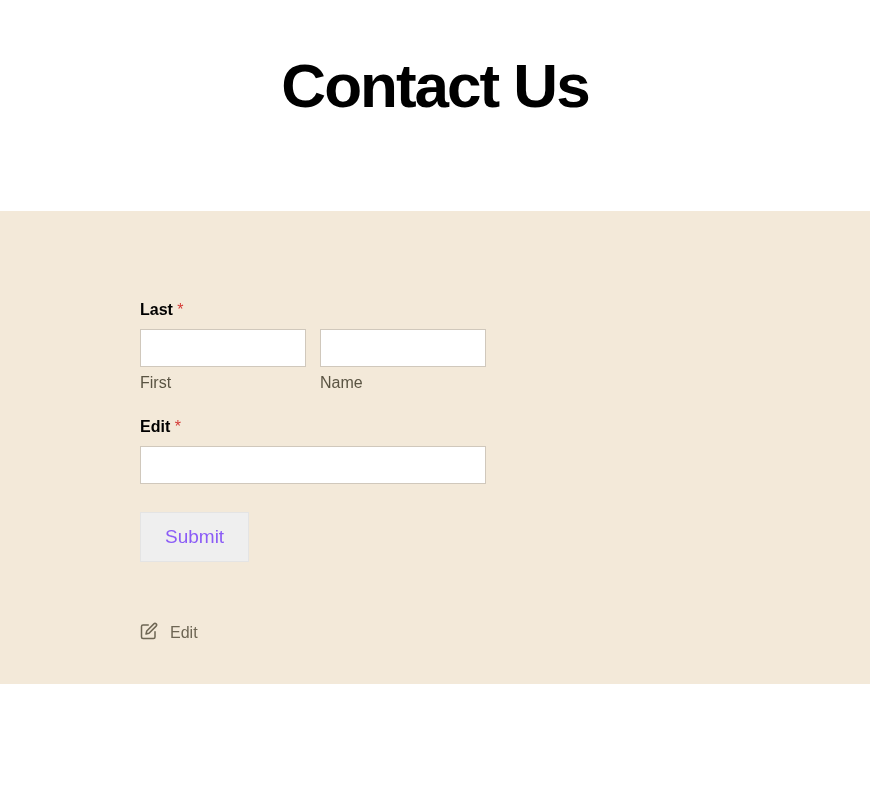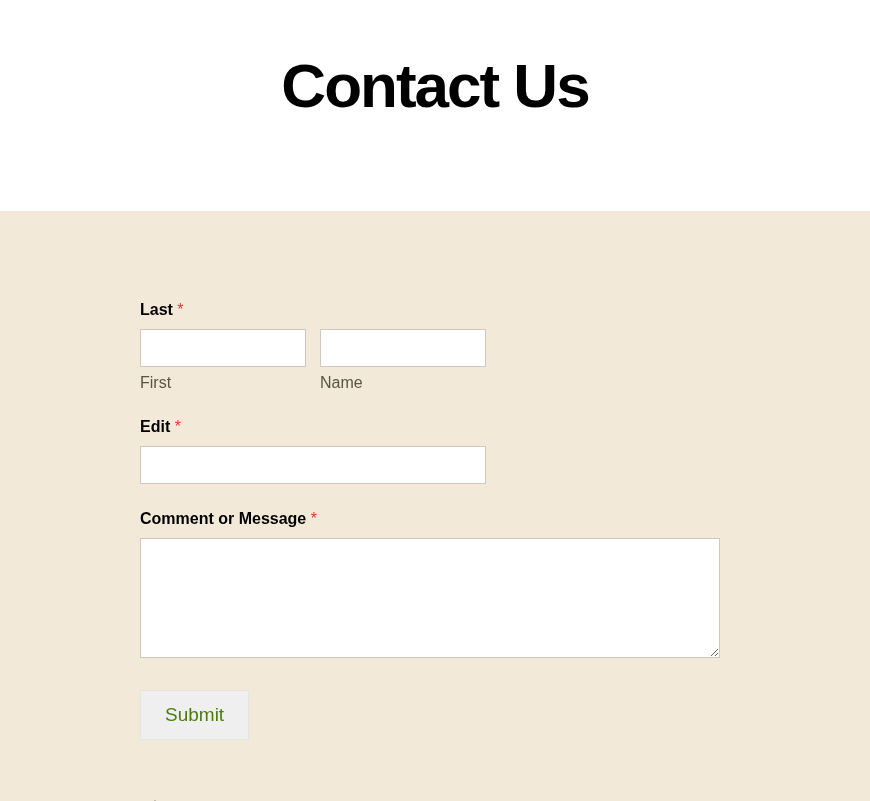--- a/index.html
+++ b/index.html
@@ -80,21 +80,21 @@
       padding: 8px;
       resize: both;
       font-family: inherit;
     }
     .submit-button {
       background: #efefef;
       border: 1px solid #e4e4e4;
       padding: 13px 24px;
       font-size: 19px;
       font-weight: 500;
-      color: #4d7c0f;
+      color: #8b5cf6;
       cursor: pointer;
       margin-top: 2px;
     }
     .edit-link {
       display: flex;
       align-items: center;
       gap: 12px;
       margin-top: 60px;
       color: #6e6654;
       font-size: 16px;
@@ -133,27 +133,20 @@
   </div>
 
   <div class="field-group">
     <label class="field-label">
       <span>Edit</span>
       <span class="required-mark">*</span>
     </label>
     <input type="email" class="email-input" value="" style="">
   </div>
 
-  <div class="field-group">
-    <label class="field-label">
-      <span>Comment or Message</span>
-      <span class="required-mark">*</span>
-    </label>
-    <textarea class="textarea-input" value="" style=""></textarea>
-  </div>
 
   <button class="submit-button">Submit</button>
 
   <a class="edit-link">
     <span>
       <svg viewBox="0 0 24 24" fill="none" stroke="#6e6654" stroke-width="2" stroke-linecap="round" stroke-linejoin="round">
         <path d="M11 4H4a2 2 0 0 0-2 2v14a2 2 0 0 0 2 2h14a2 2 0 0 0 2-2v-7"></path>
         <path d="M18.5 2.5a2.121 2.121 0 0 1 3 3L12 15l-4 1 1-4 9.5-9.5z"></path>
       </svg>
     </span>

